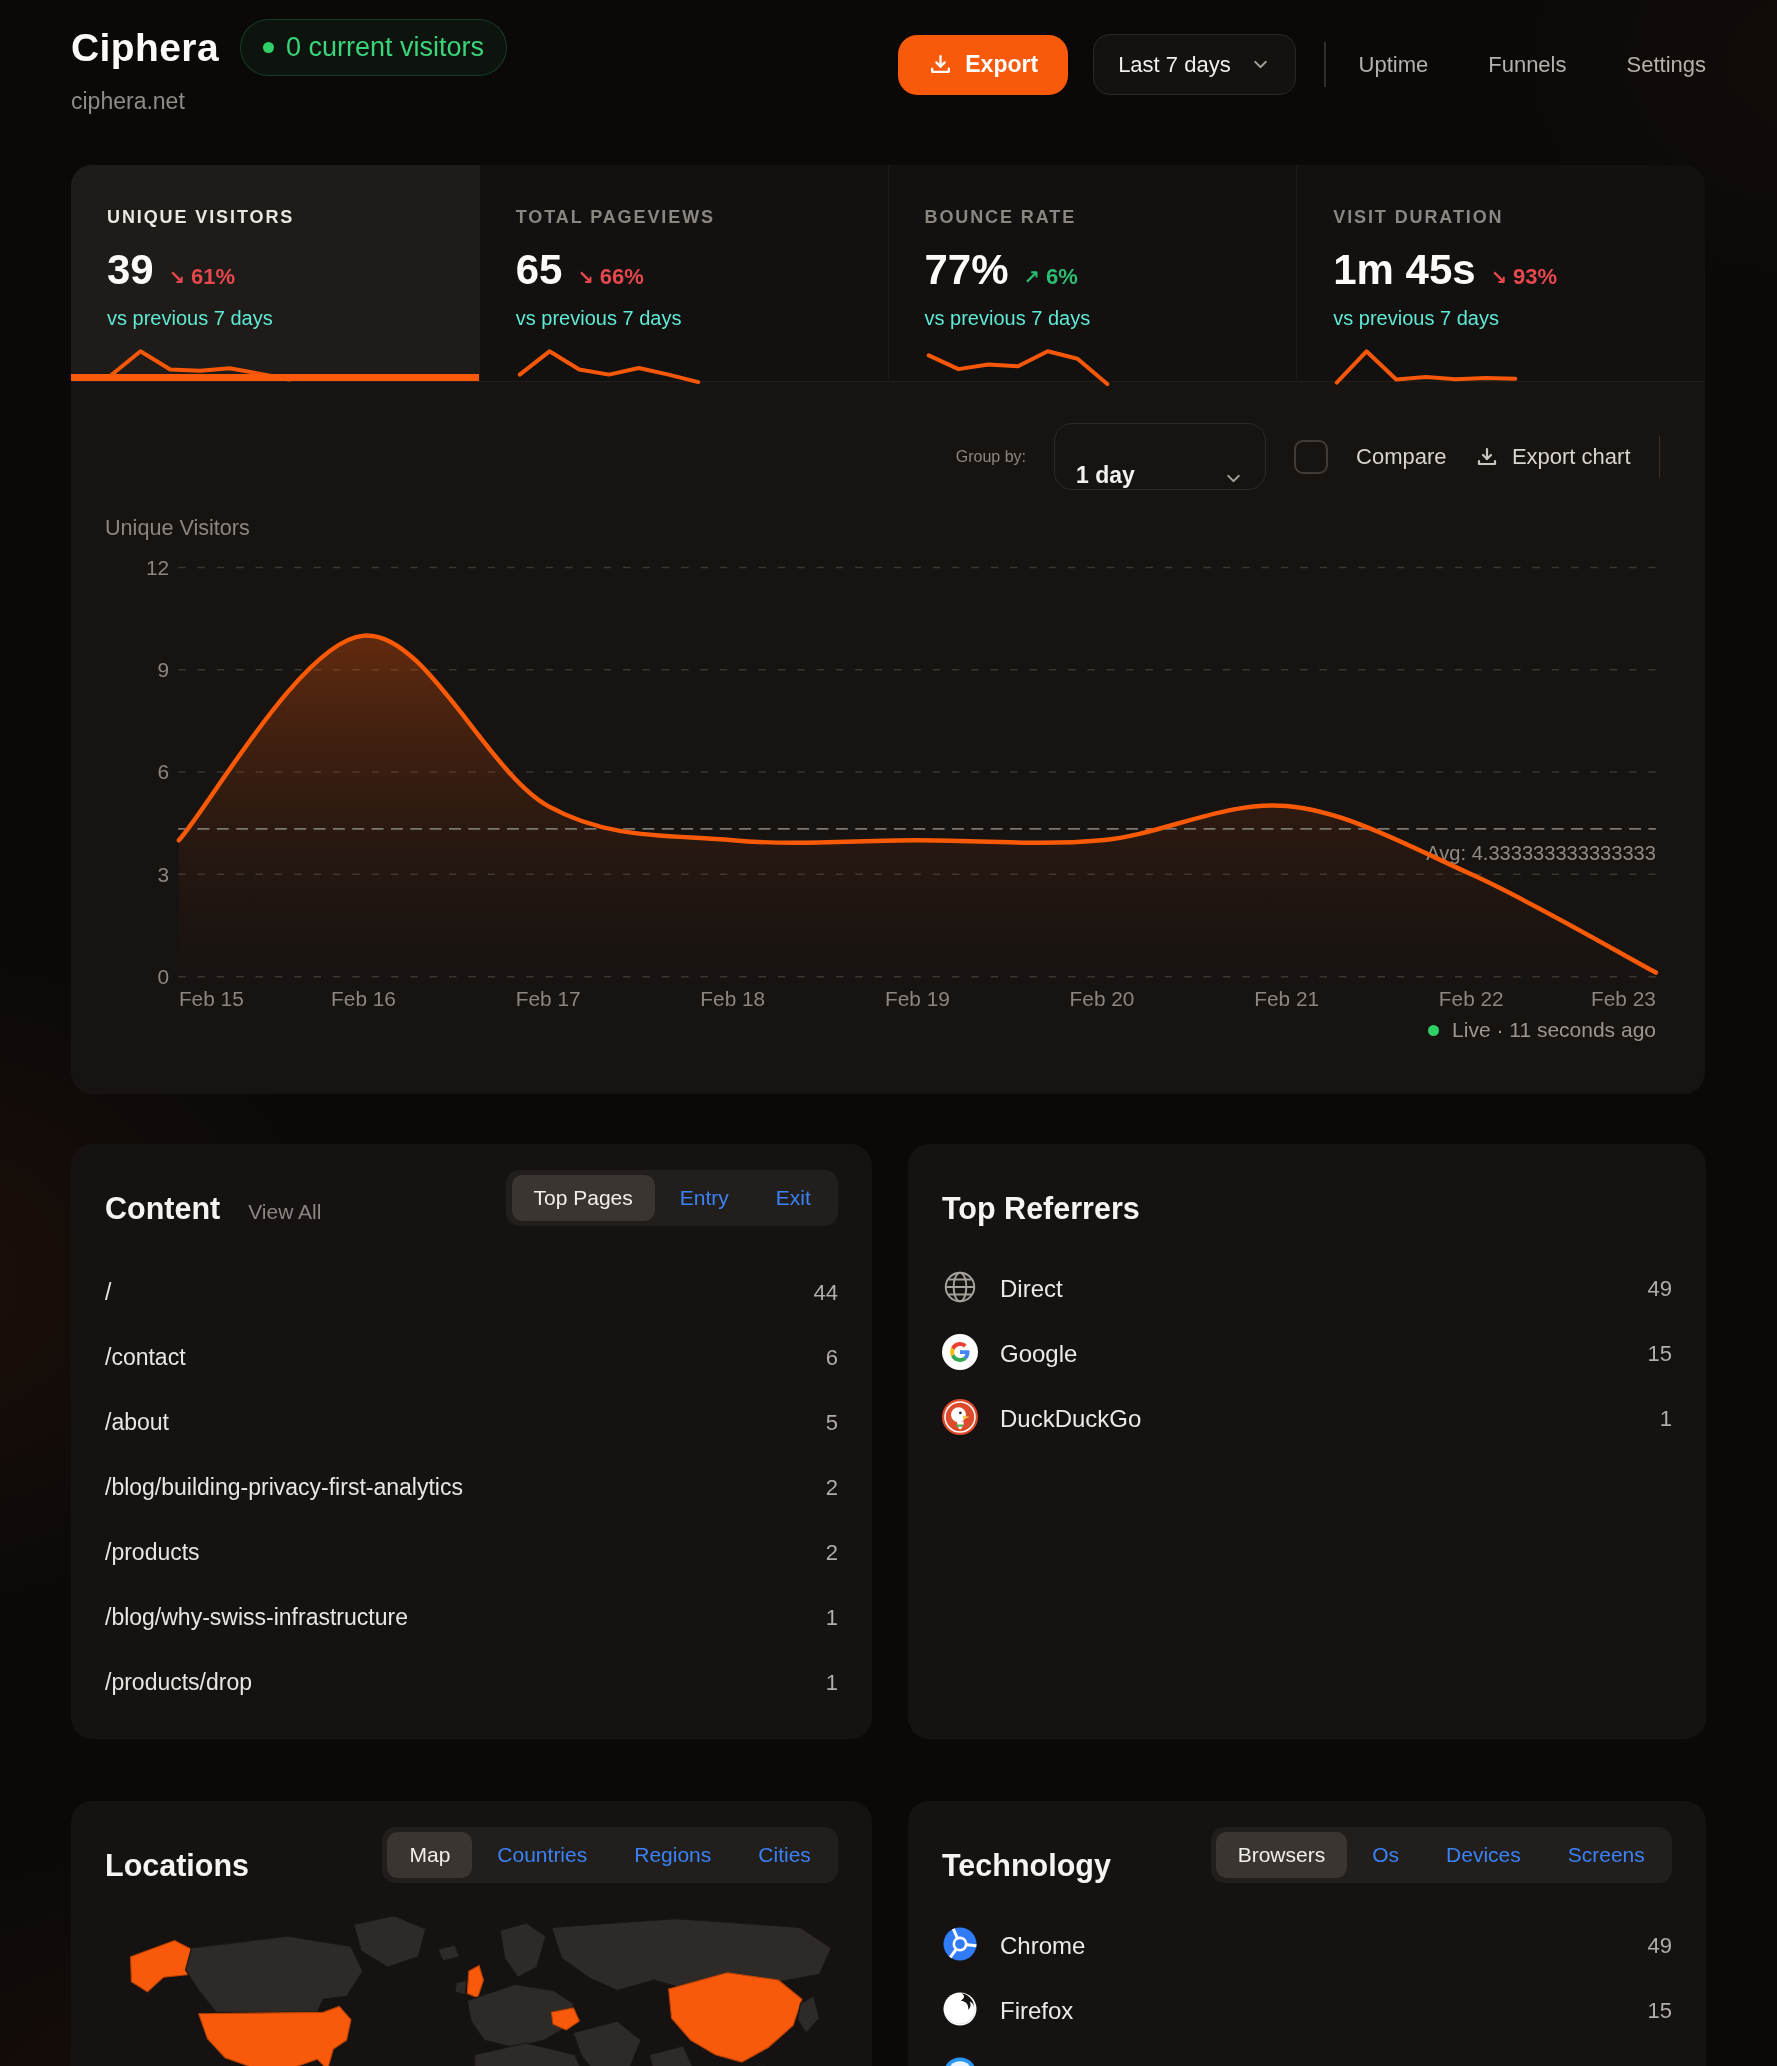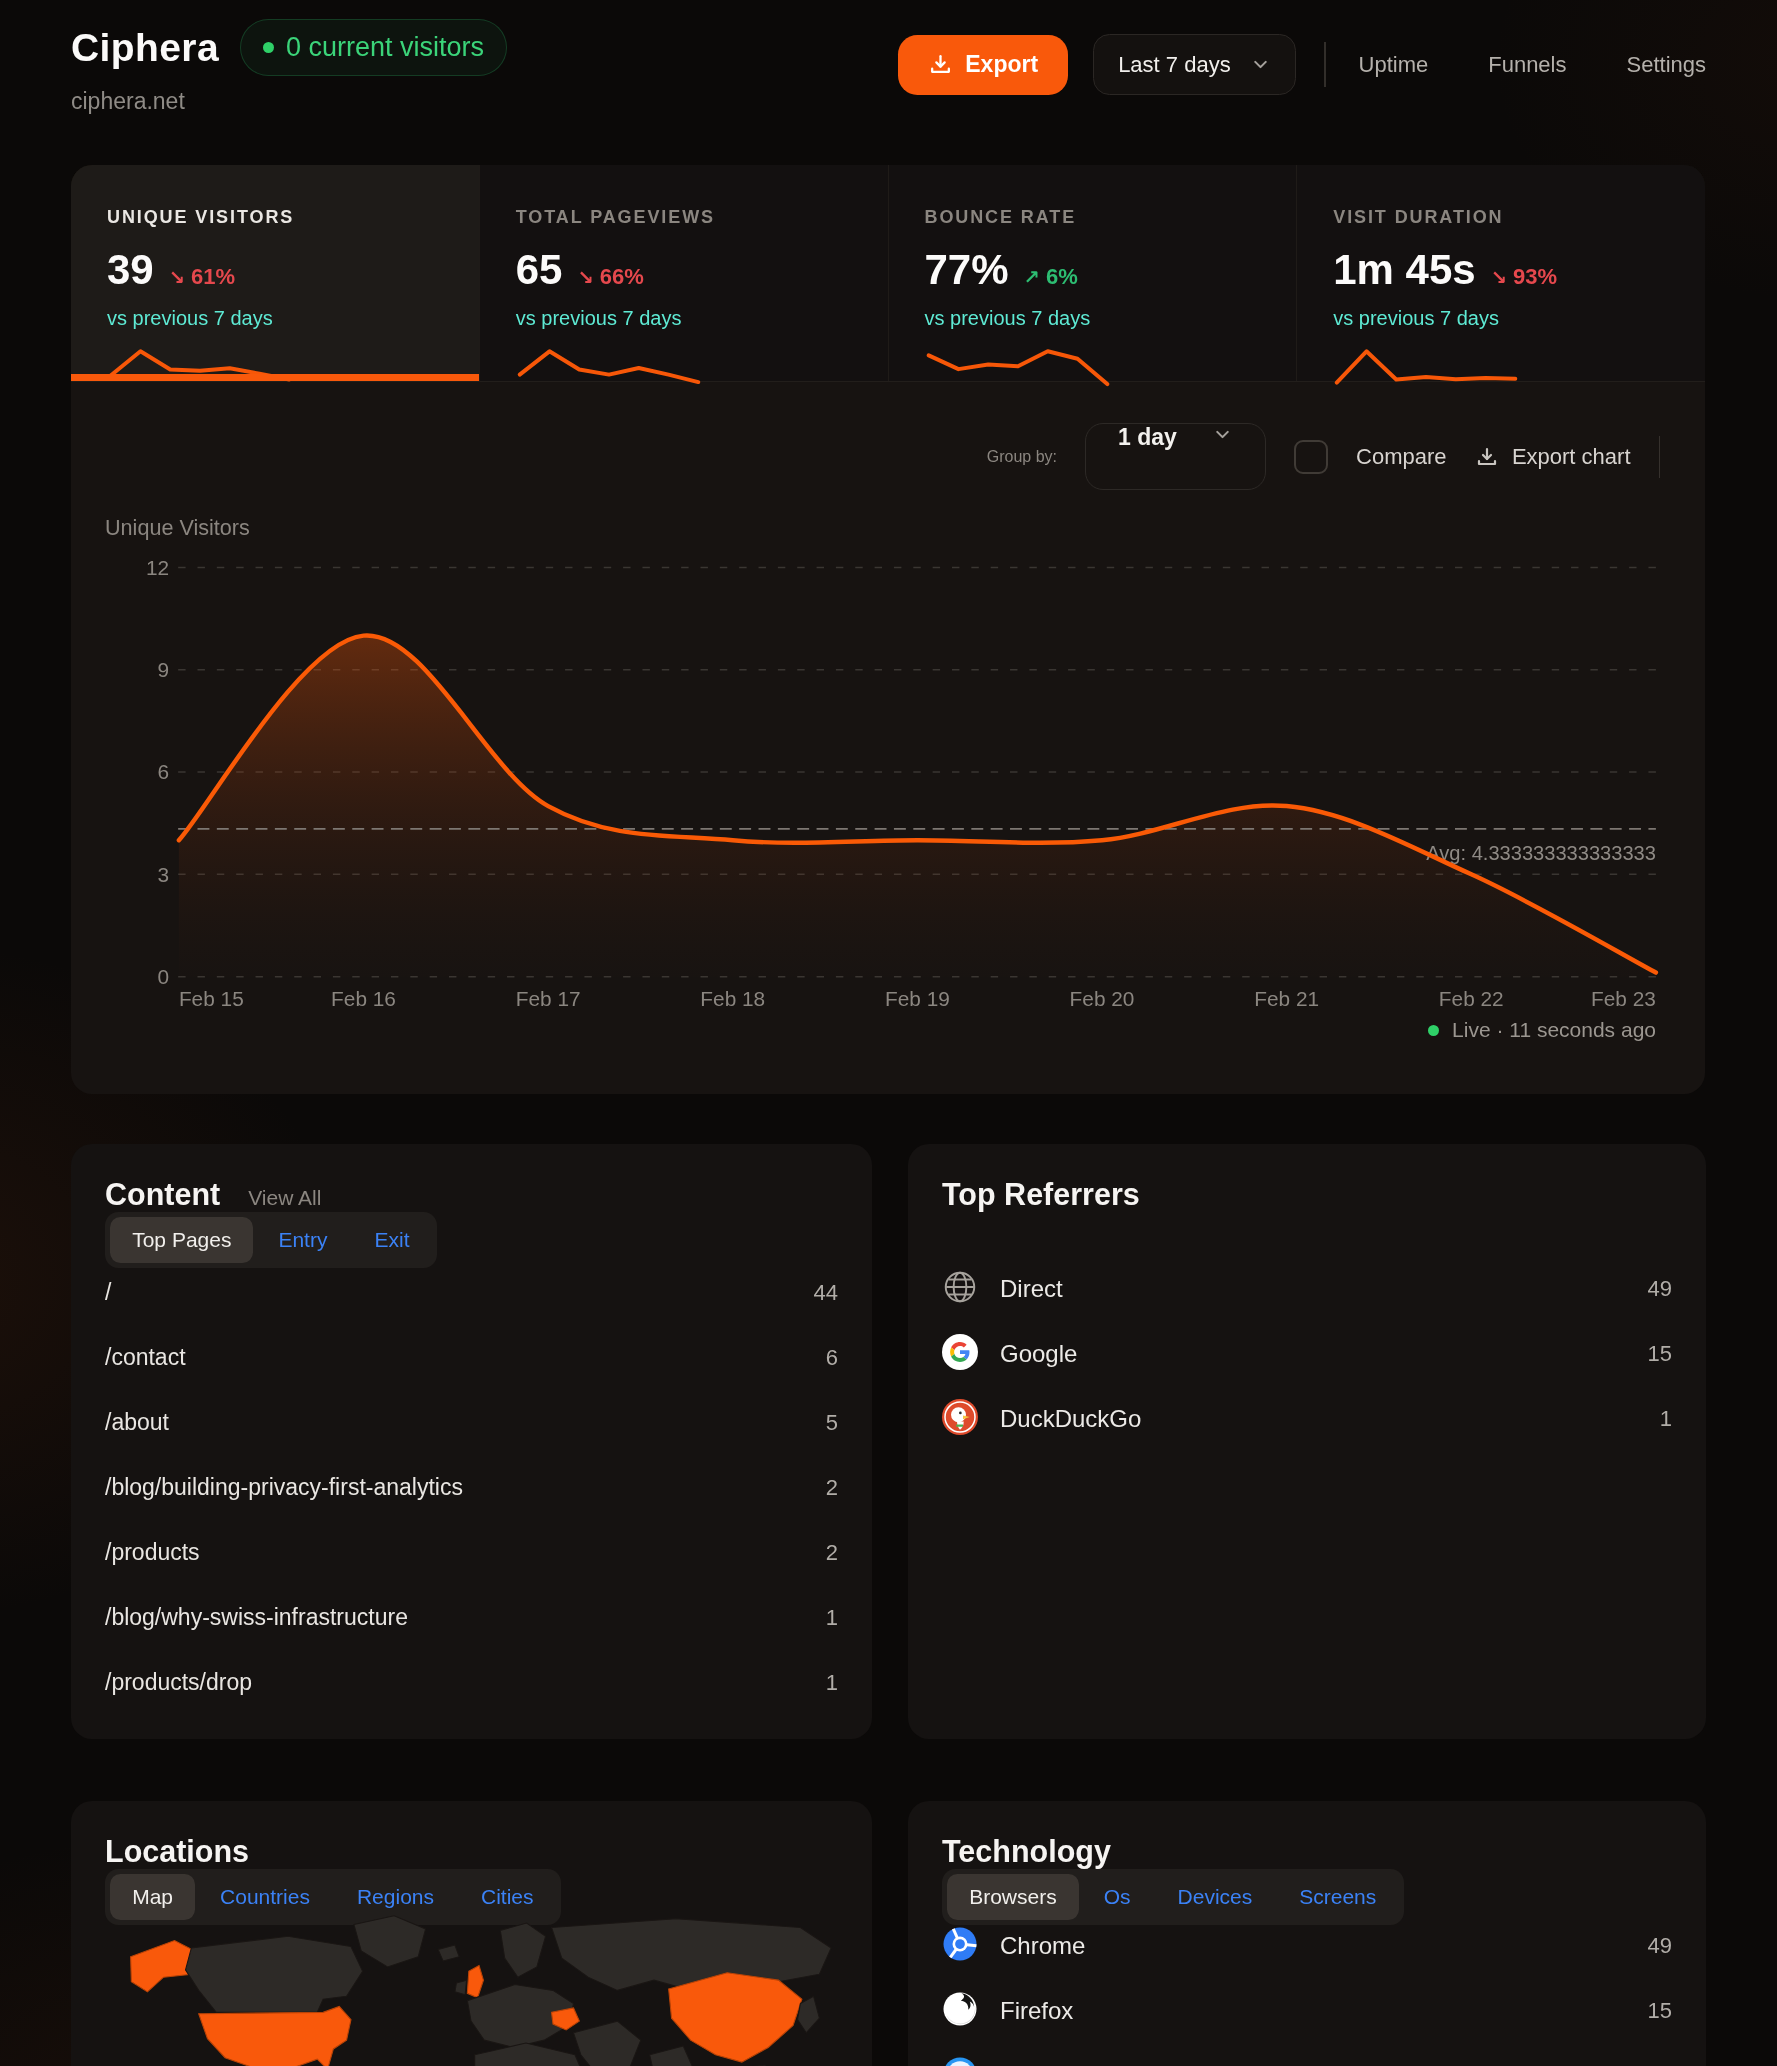--- a/index.html
+++ b/index.html
@@ -49,22 +49,22 @@
   .stat-delta { font-size:22px; font-weight:bold; }
   .stat-delta .arr { font-family:"DejaVu Sans", sans-serif; font-size:19.4px; }
   .delta-down { color:#e5484d; }
   .delta-up { color:#2dbd72; }
   .stat-compare { margin-top:13.4px; font-size:20px; color:#5eead4; }
   .spark { margin-top:16.4px; width:186px; height:46px; overflow:visible; }
   .spark polyline { fill:none; stroke:#f75708; stroke-width:4; stroke-linejoin:round; stroke-linecap:round; vector-effect:non-scaling-stroke; }
 
   .chart-controls { position:absolute; top:258px; right:45px; display:flex; align-items:center; gap:28px; }
   .groupby-label { font-size:16px; color:#8b8680; }
-  .select-box { display:flex; align-items:flex-start; justify-content:space-between; width:181px; height:67px;
-    padding:0 32px; border:1.5px solid #2d2926; border-radius:18px; background:transparent;
+  .select-box { display:flex; align-items:flex-end; justify-content:space-between; width:212px; height:67px;
+    padding:0 21px; border:1.5px solid #2d2926; border-radius:18px; background:transparent;
     font-size:23px; color:#f3f1ee; font-weight:bold; cursor:pointer; }
   .checkbox { width:34px; height:34px; border:2.2px solid #403b36; border-radius:9px; background:transparent; cursor:pointer; }
   .ctrl-label { font-size:22px; color:#d8d4d0; }
   .exportchart { display:flex; align-items:center; gap:13.4px; background:none; border:none; font-family:inherit;
     font-size:22px; color:#d8d4d0; cursor:pointer; }
   .ctrl-divider { width:1.5px; height:42px; background:#36312d; }
   .chart-ylabel { position:absolute; left:34px; top:350px; font-size:21.6px; color:#8b8680; }
   #chart-svg { position:absolute; left:0; top:348px; }
   .gridline { stroke:#3a3632; stroke-width:2; stroke-dasharray:10 16; }
   .avgline { stroke:#7d7772; stroke-width:2.5; stroke-dasharray:16 10; }
@@ -74,21 +74,21 @@
   .live { position:absolute; right:49px; top:853px; display:flex; align-items:center; gap:13.4px;
     font-size:21px; color:#9b9690; }
 
   
   .panel { position:absolute; background:#151211; border-radius:21px; overflow:hidden; padding:33px 34px; }
   .content-panel   { left:71px;   top:1144px; width:801px; height:595px; }
   .referrers-panel { left:908px; top:1144px; width:798px; height:595px; }
   .locations-panel { left:71px;   top:1801px; width:801px; height:536px; }
   .technology-panel{ left:908px; top:1801px; width:798px; height:536px; }
 
-  .panel-header { display:flex; align-items:flex-start; justify-content:space-between; height:49px;flex-direction:column; }
+  .panel-header { display:flex; align-items:flex-end; justify-content:space-between; height:49px; }
   .panel-title { font-size:30.5px; font-weight:bold; color:#f6f4f2; }
   .title-group { display:flex; align-items:baseline; gap:28px; }
   .view-all { font-size:21px; color:#8b8680; background:none; border:none; font-family:inherit; cursor:pointer; }
   .tabbar { display:flex; align-items:center; background:#211e1c; border-radius:13.4px; padding:5.2px; gap:3px; }
   .tab { border:none; background:transparent; font-family:inherit; font-size:21px; color:#3b82f6;
     padding:11px 22px; border-radius:10.4px; cursor:pointer; white-space:nowrap; }
   .tab.active { background:#3a3531; color:#f1efec; }
 
   .rows { margin-top:34px; }
   .rows-tight { margin-top:30px; }

